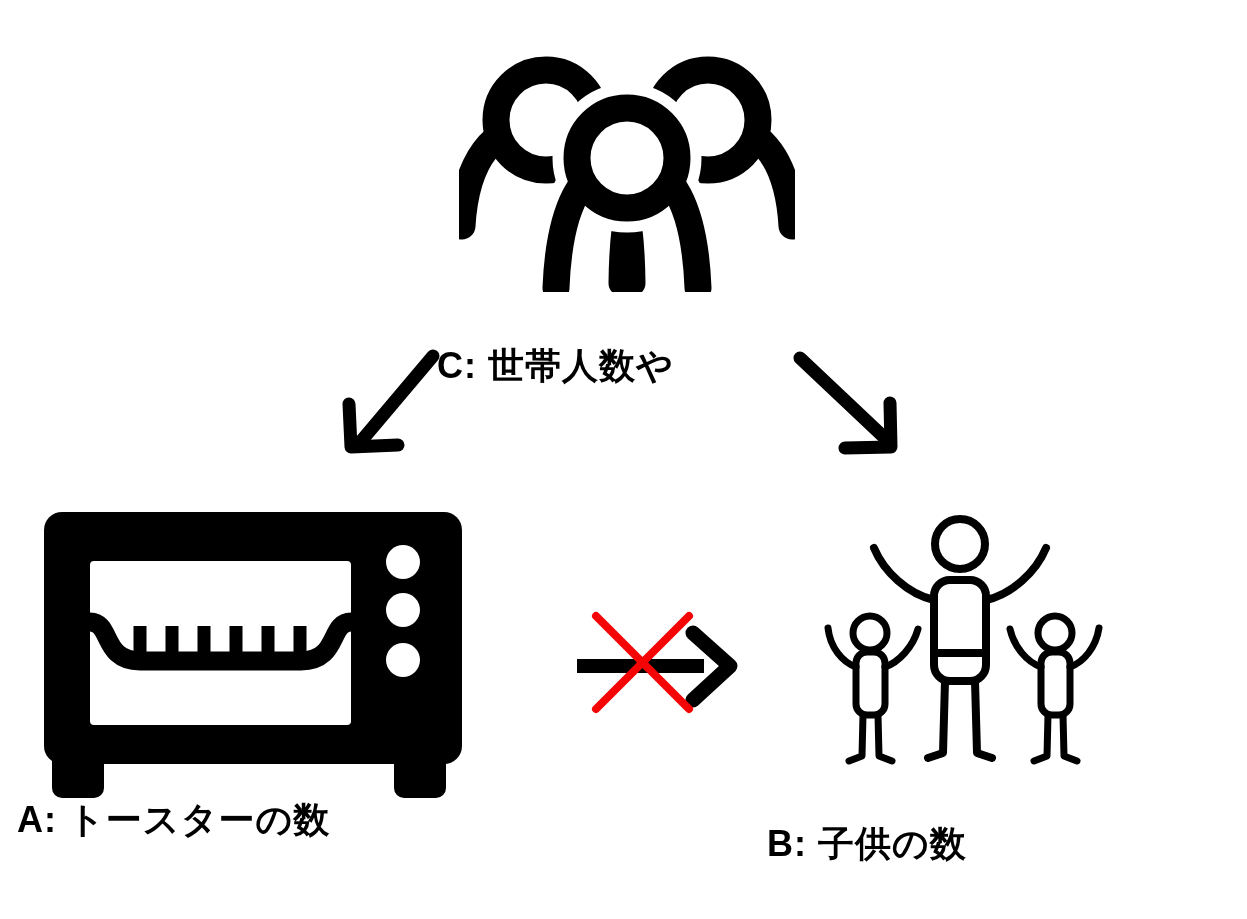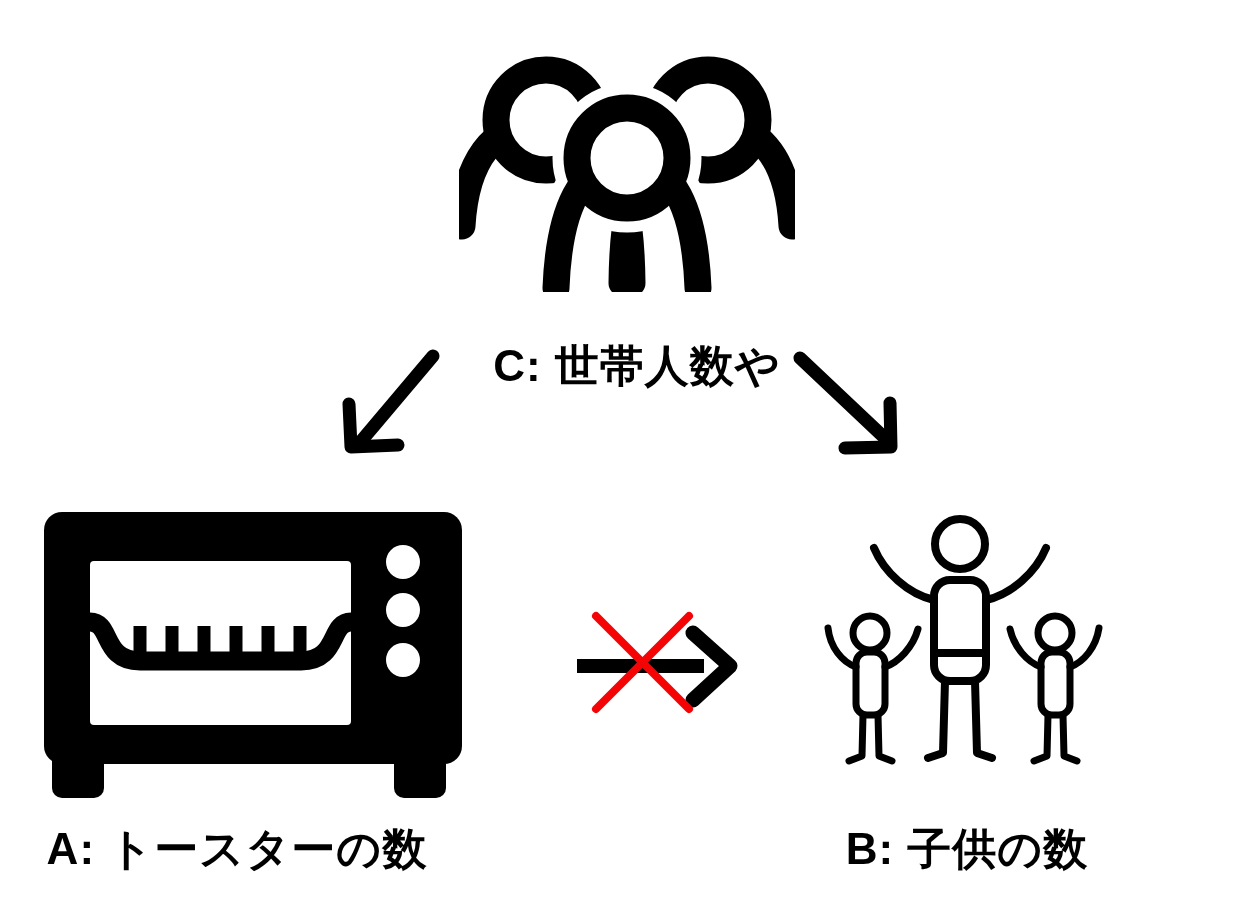--- a/index.html
+++ b/index.html
@@ -8,23 +8,22 @@
     width: 1247px;
     height: 919px;
     background: #ffffff;
     overflow: hidden;
     font-family: "Liberation Sans", "DejaVu Sans", sans-serif;
   }
   .abs { position: absolute; }
   .label {
     position: absolute;
     font-weight: 700;
-    font-size: 44px;
+    font-size: 36px;
     color: #000000;
-    text-align: center;
     white-space: nowrap;
     letter-spacing: 1px;
   }
   .c-label { line-height: 55px; }
   svg { display: block; }
   .stroke { stroke: #000000; fill: none; }
   .cross-stroke { stroke: #f40404; fill: none; }
 </style>
 </head>
 <body>
@@ -128,17 +127,17 @@
     <g stroke-linecap="round" stroke-linejoin="round">
       <circle class="stroke" cx="237" cy="123" r="17" stroke-width="7"></circle>
       <rect class="stroke" x="223" y="142" width="29" height="63" rx="11" stroke-width="7"></rect>
       <path class="stroke" d="M 223 157 C 209 152, 196 137, 192 119" stroke-width="7"></path>
       <path class="stroke" d="M 252 157 C 266 152, 278 137, 281 118" stroke-width="7"></path>
       <path class="stroke" d="M 230 205 L 229 246 L 216 251" stroke-width="7"></path>
       <path class="stroke" d="M 245 205 L 246 246 L 259 251" stroke-width="7"></path>
     </g>
   </svg>
 
-  <div class="label" style="left:17px; top:796px; width:440px;margin-top:24px;">A: トースターの数</div>
+  <div class="label" style="left:17px; top:796px; width:440px;">A: トースターの数</div>
 
   <div class="label" style="left:767px; top:820px; width:400px;">B: 子供の数</div>
 
 </div>
 
 </body></html>

